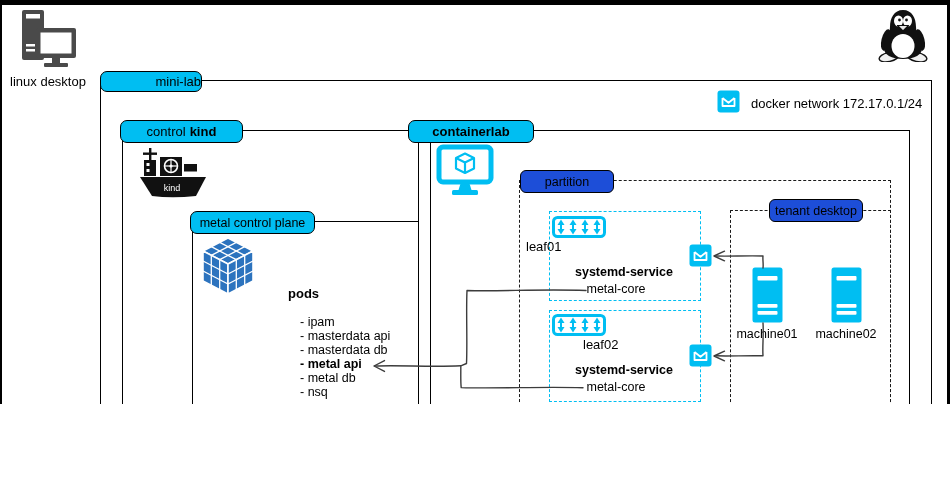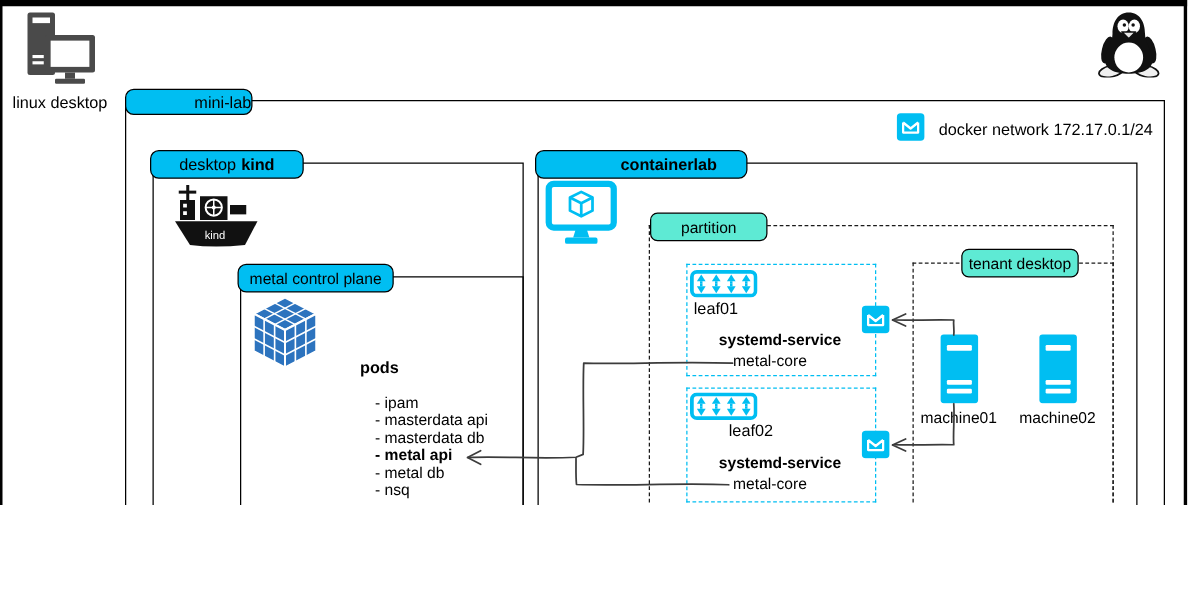--- a/index.html
+++ b/index.html
@@ -5,21 +5,21 @@
   html,body{margin:0;padding:0;background:#ffffff;}
   #canvas{position:relative;width:950px;height:404px;background:#ffffff;overflow:hidden;
           font-family:"Liberation Sans", sans-serif;color:#000;}
   .abs{position:absolute;}
   .box{position:absolute;border:1.5px solid #000;background:transparent;}
   .dash-black{position:absolute;border:1.3px dashed #1a1a1a;background:transparent;}
   .dash-cyan{position:absolute;border:1.4px dashed #00BEF2;background:transparent;}
   .tab{position:absolute;background:#00BEF2;border:1.5px solid #000;border-radius:7px;
        font-size:13px;display:flex;align-items:center;justify-content:center;z-index:4;}
   .tab.left{justify-content:flex-end;padding-left:13px;box-sizing:border-box;}
-  .pill{position:absolute;background:#5eead4;border:1.3px solid #000;border-radius:6px;
+  .pill{position:absolute;background:#1d4ed8;border:1.3px solid #000;border-radius:6px;
         font-size:12.5px;display:flex;align-items:center;justify-content:center;z-index:4;}
   .lbl{position:absolute;font-size:12.5px;white-space:nowrap;z-index:5;}
   .lbl.c{text-align:center;}
   .bold{font-weight:bold;}
   .pods-item{height:14px;line-height:14px;font-size:12.5px;white-space:nowrap;}
   svg{display:block;}
   .icon{position:absolute;z-index:5;}
   #overlay{position:absolute;left:0;top:0;z-index:6;pointer-events:none;}
   .framebar{position:absolute;background:#000;z-index:10;}
 </style>
@@ -68,21 +68,21 @@
   </div>
 
   <svg class="icon" style="left:717px;top:90px;" width="23" height="23" viewBox="0 0 23 23">
     <rect x="0.5" y="0.5" width="22" height="22" rx="3" fill="#00BEF2"></rect>
     <path d="M5.5,8 L5.5,16 L17.5,16 L17.5,8 M5.5,8 L11.5,12.8 L17.5,8" fill="none" stroke="#fff" stroke-width="1.8" stroke-linejoin="round"></path>
   </svg>
   <div class="lbl" style="left:751px;top:96px;font-size:13px;">docker network 172.17.0.1/24</div>
 
   <div class="box" style="left:122px;top:130px;width:295px;height:297px;z-index:2;"></div>
   <div class="tab" style="left:120px;top:120px;width:121px;height:21px;gap:4px;">
-    <span>desktop</span>
+    <span>control</span>
     <span class="bold">kind</span>
   </div>
 
   <svg class="icon" style="left:136px;top:146px;" width="72" height="52" viewBox="0 0 72 52">
     <rect x="13" y="2" width="2.4" height="16" fill="#111"></rect>
     <rect x="7" y="6.5" width="14" height="2.4" fill="#111"></rect>
     <rect x="8" y="14" width="12" height="16" fill="#111"></rect>
     <rect x="10.5" y="17" width="3" height="3" fill="#fff"></rect>
     <rect x="10.5" y="23" width="3" height="3" fill="#fff"></rect>
     <rect x="24" y="11" width="22" height="19" fill="#111"></rect>
@@ -125,21 +125,21 @@
   <div class="abs" style="left:300px;top:315px;z-index:5;">
     <div class="pods-item">- ipam</div>
     <div class="pods-item">- masterdata api</div>
     <div class="pods-item">- masterdata db</div>
     <div class="pods-item bold">- metal api</div>
     <div class="pods-item">- metal db</div>
     <div class="pods-item">- nsq</div>
   </div>
 
   <div class="box" style="left:430px;top:130px;width:478px;height:297px;z-index:2;"></div>
-  <div class="tab bold" style="left:428px;top:120px;width:124px;height:21px;padding-left:44px;">
+  <div class="tab bold" style="left:408px;top:120px;width:124px;height:21px;">
     <span>containerlab</span>
   </div>
 
   <svg class="icon" style="left:436px;top:144px;" width="58" height="54" viewBox="0 0 58 54">
     <rect x="3" y="3" width="52" height="35" rx="4" fill="none" stroke="#00BEF2" stroke-width="5"></rect>
     <polygon points="29,9.5 38,14 38,24.5 29,29 20,24.5 20,14" fill="none" stroke="#00BEF2" stroke-width="2.2" stroke-linejoin="round"></polygon>
     <path d="M20,14 L29,18.5 L38,14 M29,18.5 L29,29" fill="none" stroke="#00BEF2" stroke-width="2.2"></path>
     <polygon points="25,38 33,38 35.5,46 22.5,46" fill="#00BEF2"></polygon>
     <rect x="16" y="46" width="26" height="5" rx="1.5" fill="#00BEF2"></rect>
   </svg>
@@ -165,21 +165,21 @@
       <polygon points="33,3.5 36.5,9 29.5,9"></polygon>
         <rect x="32" y="9" width="2" height="2"></rect>
       <polygon points="33,18.5 36.5,13 29.5,13"></polygon>
         <rect x="32" y="11" width="2" height="2"></rect>
       <polygon points="45,3.5 48.5,9 41.5,9"></polygon>
         <rect x="44" y="9" width="2" height="2"></rect>
       <polygon points="45,18.5 48.5,13 41.5,13"></polygon>
         <rect x="44" y="11" width="2" height="2"></rect>
     </g>
   </svg>
-  <div class="lbl" style="left:555px;top:239px;font-size:13px;text-align:right;">leaf01</div>
+  <div class="lbl" style="left:526px;top:239px;font-size:13px;text-align:right;">leaf01</div>
   <div class="lbl c bold" style="left:549px;top:265px;width:150px;">systemd-service</div>
   <div class="lbl c" style="left:541px;top:282px;width:150px;">metal-core</div>
 
   <div class="dash-cyan" style="left:549px;top:310px;width:150px;height:90px;z-index:4;"></div>
   <svg class="icon" style="left:552px;top:314px;" width="54" height="22" viewBox="0 0 54 22">
     <rect x="1.5" y="1.5" width="51" height="19" rx="4" fill="#fff" stroke="#00BEF2" stroke-width="3"></rect>
     <g fill="#00BEF2">
       <polygon points="9,3.5 12.5,9 5.5,9"></polygon>
         <rect x="8" y="9" width="2" height="2"></rect>
       <polygon points="9,18.5 12.5,13 5.5,13"></polygon>

